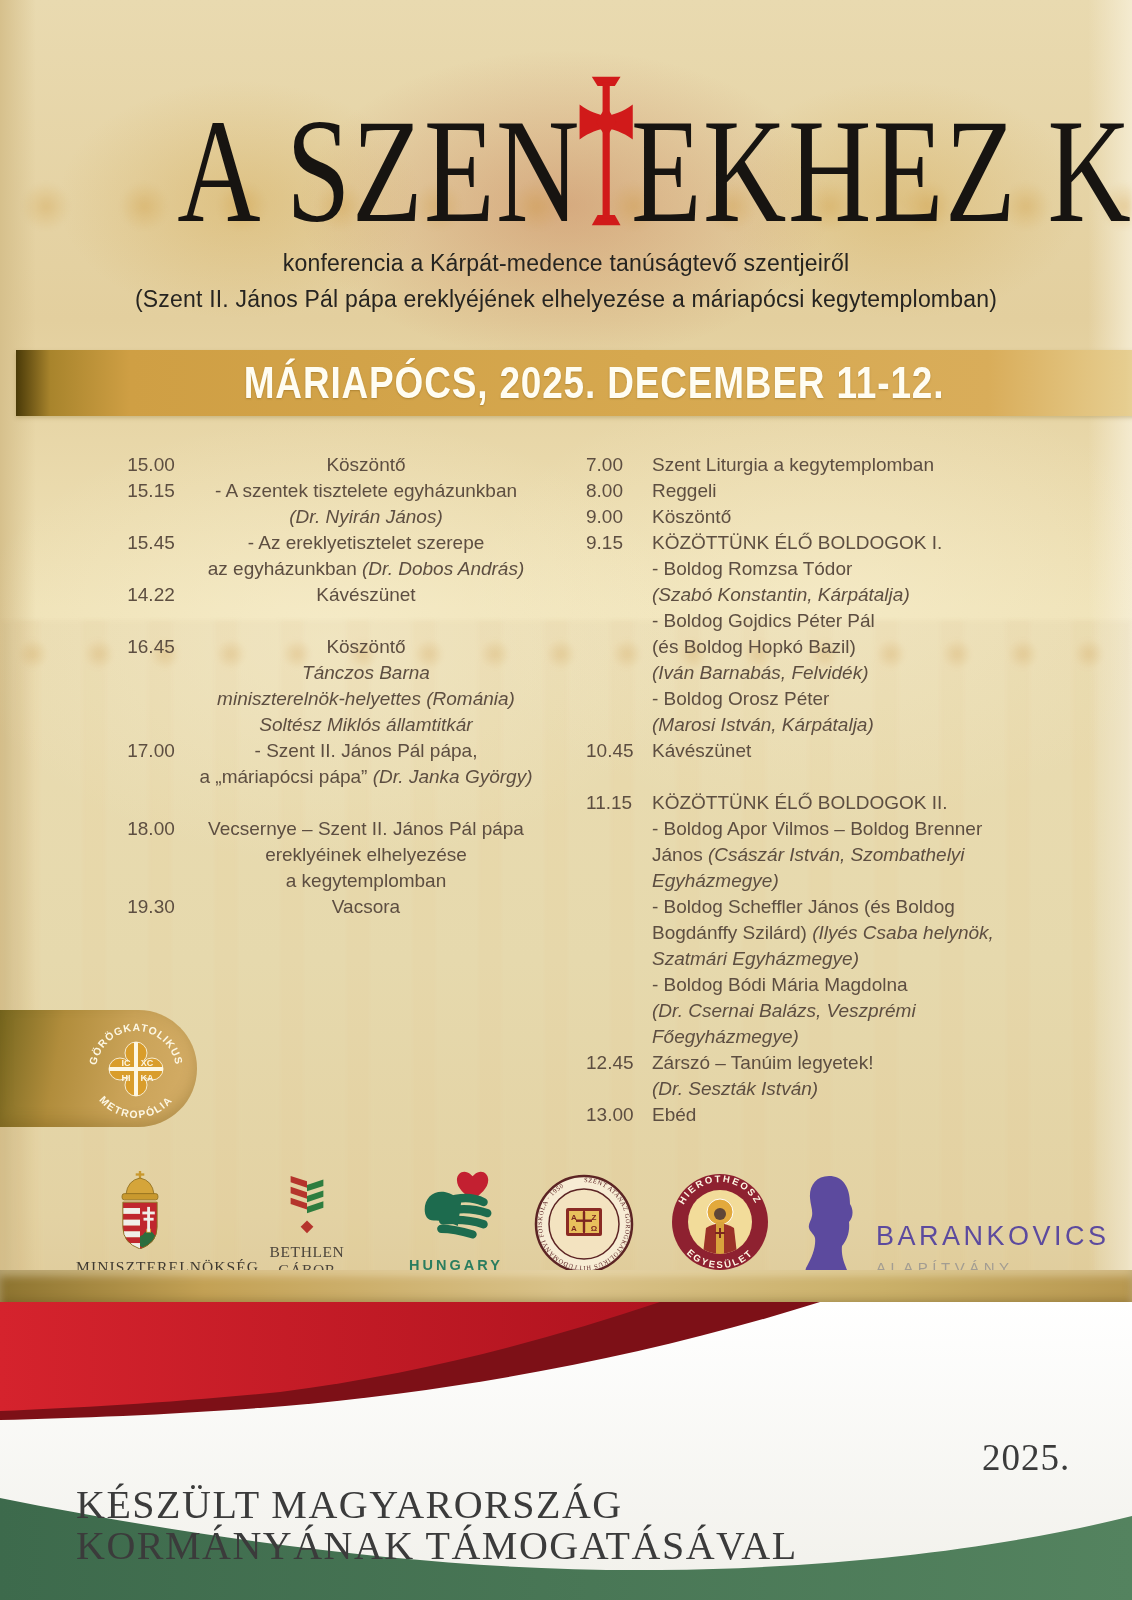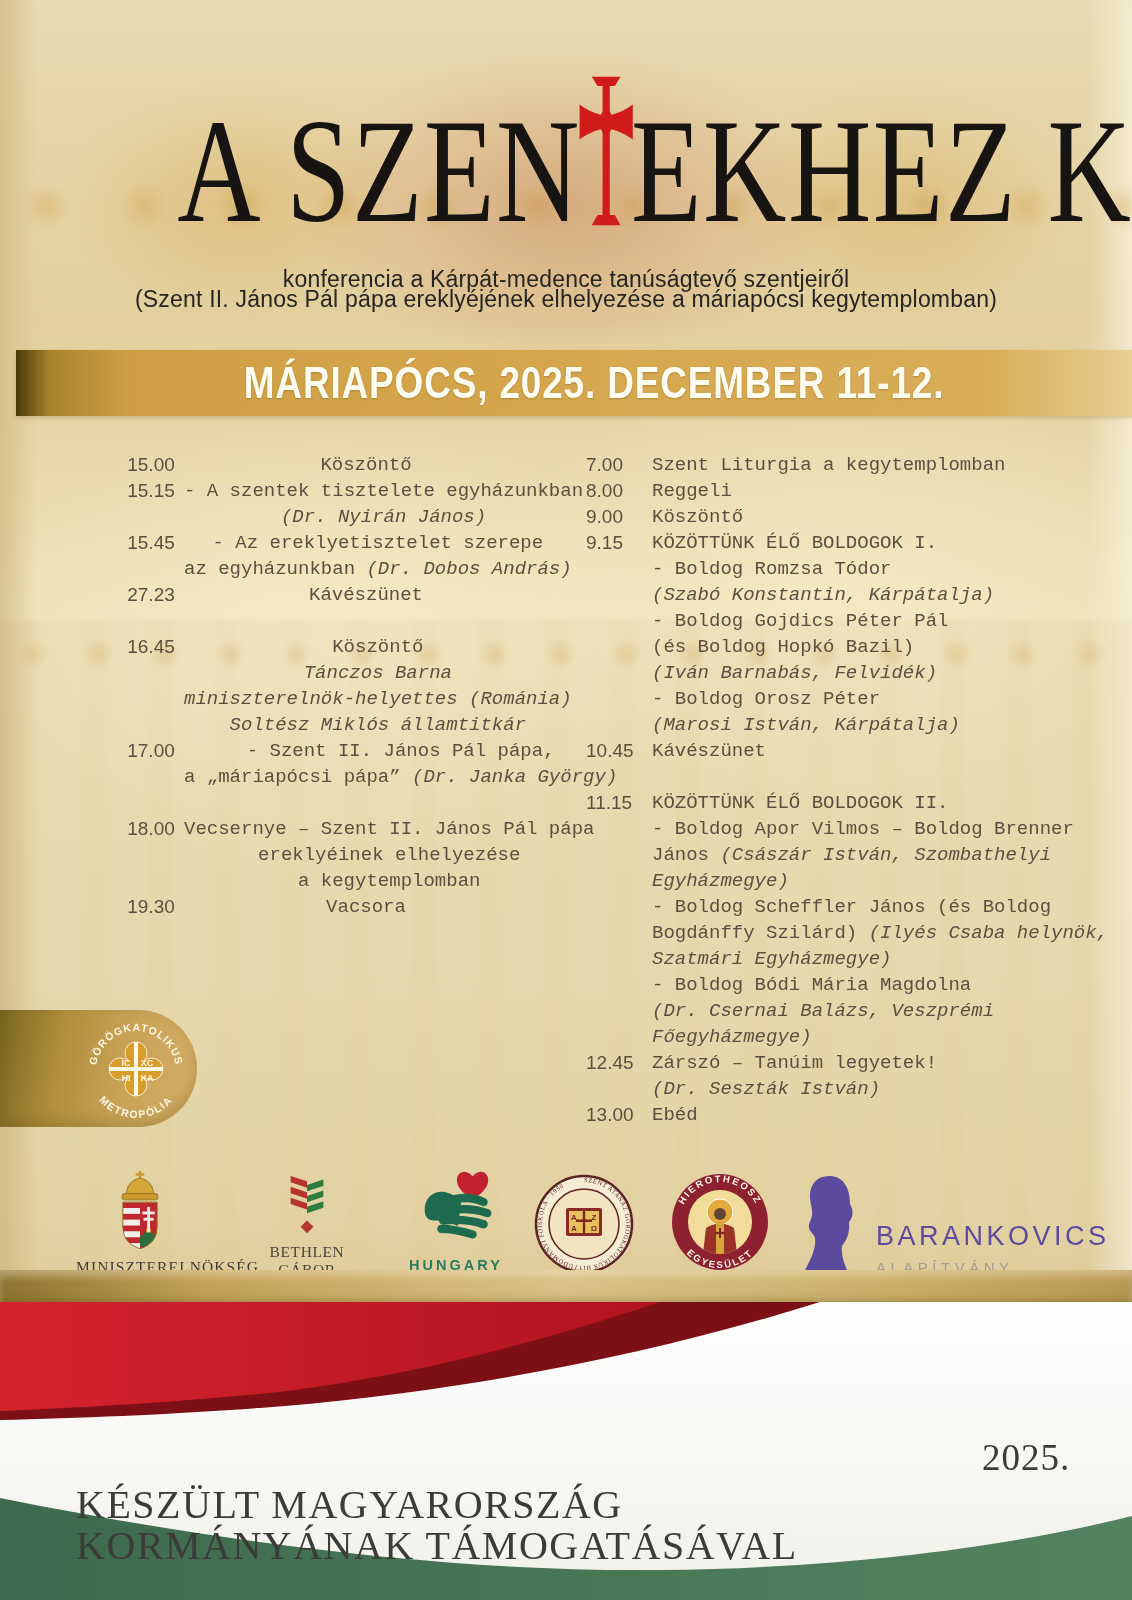--- a/index.html
+++ b/index.html
@@ -26,36 +26,36 @@
     background-repeat:repeat-x,repeat;background-size:66px 100%,auto;
     opacity:.45;filter:blur(2px);}
 
   .title{position:absolute;top:75px;left:0;right:0;text-align:center;color:#171411;
     font-family:"Liberation Serif",serif;white-space:nowrap;}
   .title-inner{display:inline-block;transform:scaleX(.78);transform-origin:50% 50%;
     font-size:148px;line-height:1;letter-spacing:2px;}
   .cross-svg{display:inline-block;width:76px;height:152px;vertical-align:-6px;margin:0 -6px;}
 
   .subtitle{position:absolute;left:0;right:0;text-align:center;color:#262420;letter-spacing:.2px;}
-  .subtitle.l1{top:266px;font-size:23px;}
+  .subtitle.l1{top:250px;font-size:23px;}
   .subtitle.l2{top:286px;font-size:23px;}
 
   .banner{position:absolute;top:350px;left:16px;width:1132px;height:66px;display:flex;
     align-items:center;justify-content:center;color:#fffdf2;
     background:linear-gradient(90deg,#4a3a08 0%,#a8842c 3%,#cf9f44 10%,#d6a84f 55%,#d9ad5a 85%,#e6cd8f 97%,#eedfae 100%);
     box-shadow:0 2px 4px rgba(120,90,20,.25);padding-left:12px;}
   .banner-text{font-size:44px;font-weight:bold;letter-spacing:1px;transform:scaleX(.84);
     white-space:nowrap;text-shadow:0 1px 2px rgba(110,75,10,.35);}
 
   .prog-col{position:absolute;top:452px;font-size:19px;line-height:26px;color:#5d4e41;}
   .prog-col.c1{left:118px;width:430px;text-align:center;}
   .prog-col.c2{left:586px;width:470px;}
   .entry{display:grid;grid-template-columns:66px 1fr;}
   .entry.gap{margin-top:26px;}
-  .entry .line{white-space:nowrap;font-family:Liberation Mono, monospace;}
+  .entry .line{white-space:nowrap;}
   .it{font-style:italic;}
 
   .metro-tab{position:absolute;left:0;top:1010px;width:197px;height:117px;
     border-radius:0 59px 59px 0;
     background:linear-gradient(100deg,#77671f 0%,#b18d3c 30%,#c9a257 62%,#d5ae68 100%);
     box-shadow:inset 0 -6px 14px rgba(90,70,10,.25);}
   .metro-seal{position:absolute;left:84px;top:7px;width:104px;height:104px;}
 
   .logo{position:absolute;text-align:center;color:#3f3a31;}
   .logo .lbl{font-family:"Liberation Serif",serif;}
@@ -131,21 +131,21 @@
         </div>
       </div>
       <div class="entry">
         <div class="time">15.45</div>
         <div class="lines">
           <div class="line"><span>- Az ereklyetisztelet szerepe</span></div>
           <div class="line"><span>az egyházunkban </span><span class="it">(Dr. Dobos András)</span></div>
         </div>
       </div>
       <div class="entry">
-        <div class="time">27.23</div>
+        <div class="time">14.22</div>
         <div class="lines">
           <div class="line"><span>Kávészünet</span></div>
         </div>
       </div>
       <div class="entry gap">
         <div class="time">16.45</div>
         <div class="lines">
           <div class="line"><span>Köszöntő</span></div>
           <div class="line"><span class="it">Tánczos Barna</span></div>
           <div class="line"><span class="it">miniszterelnök-helyettes (Románia)</span></div>

